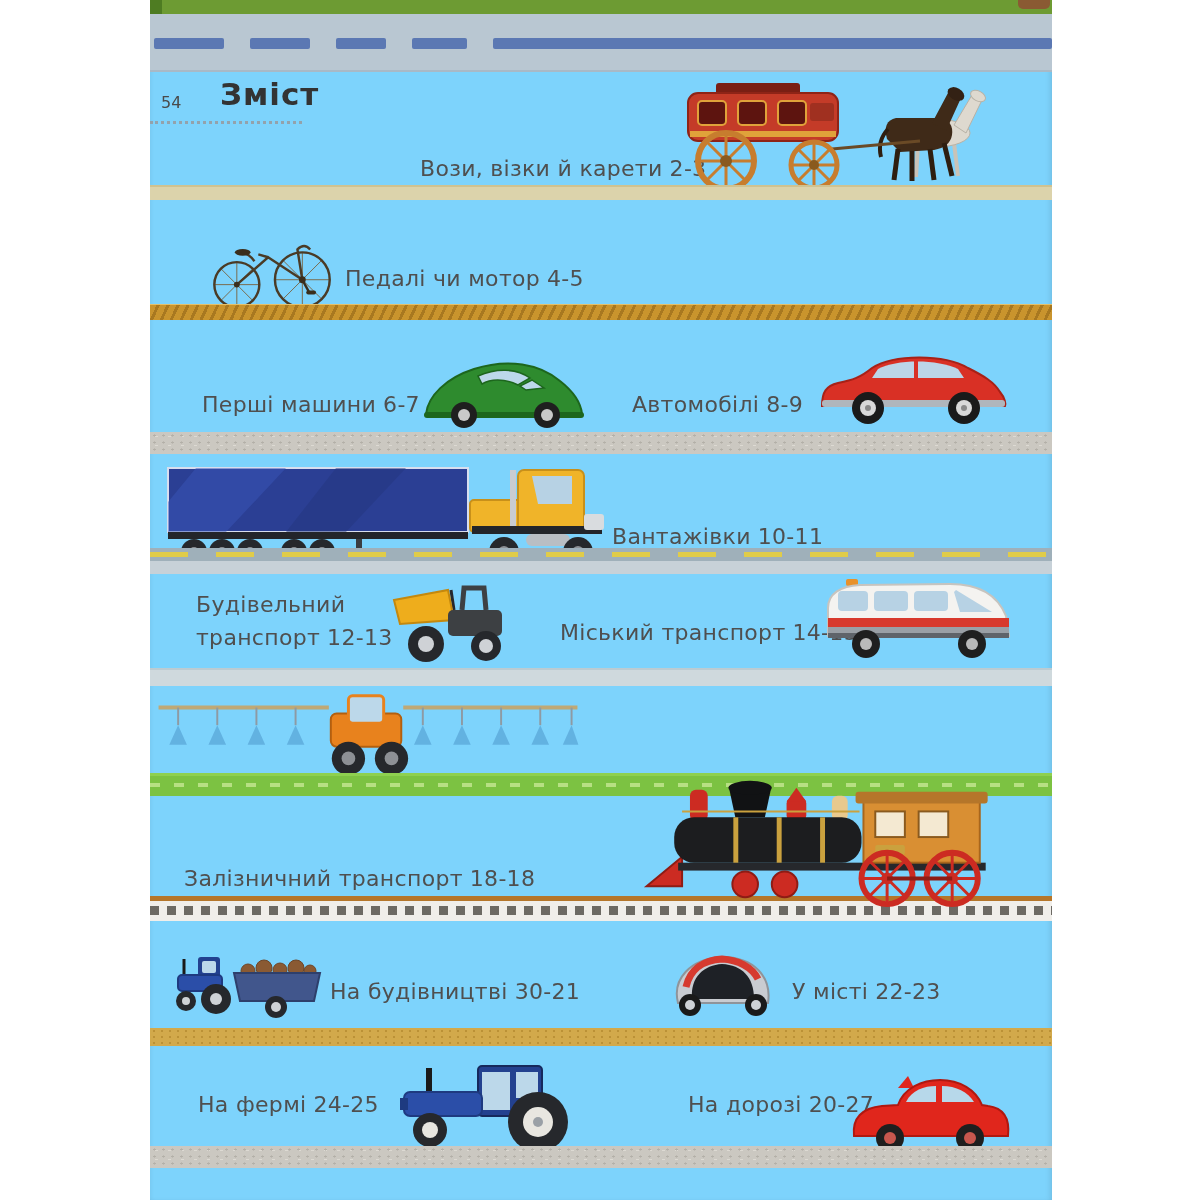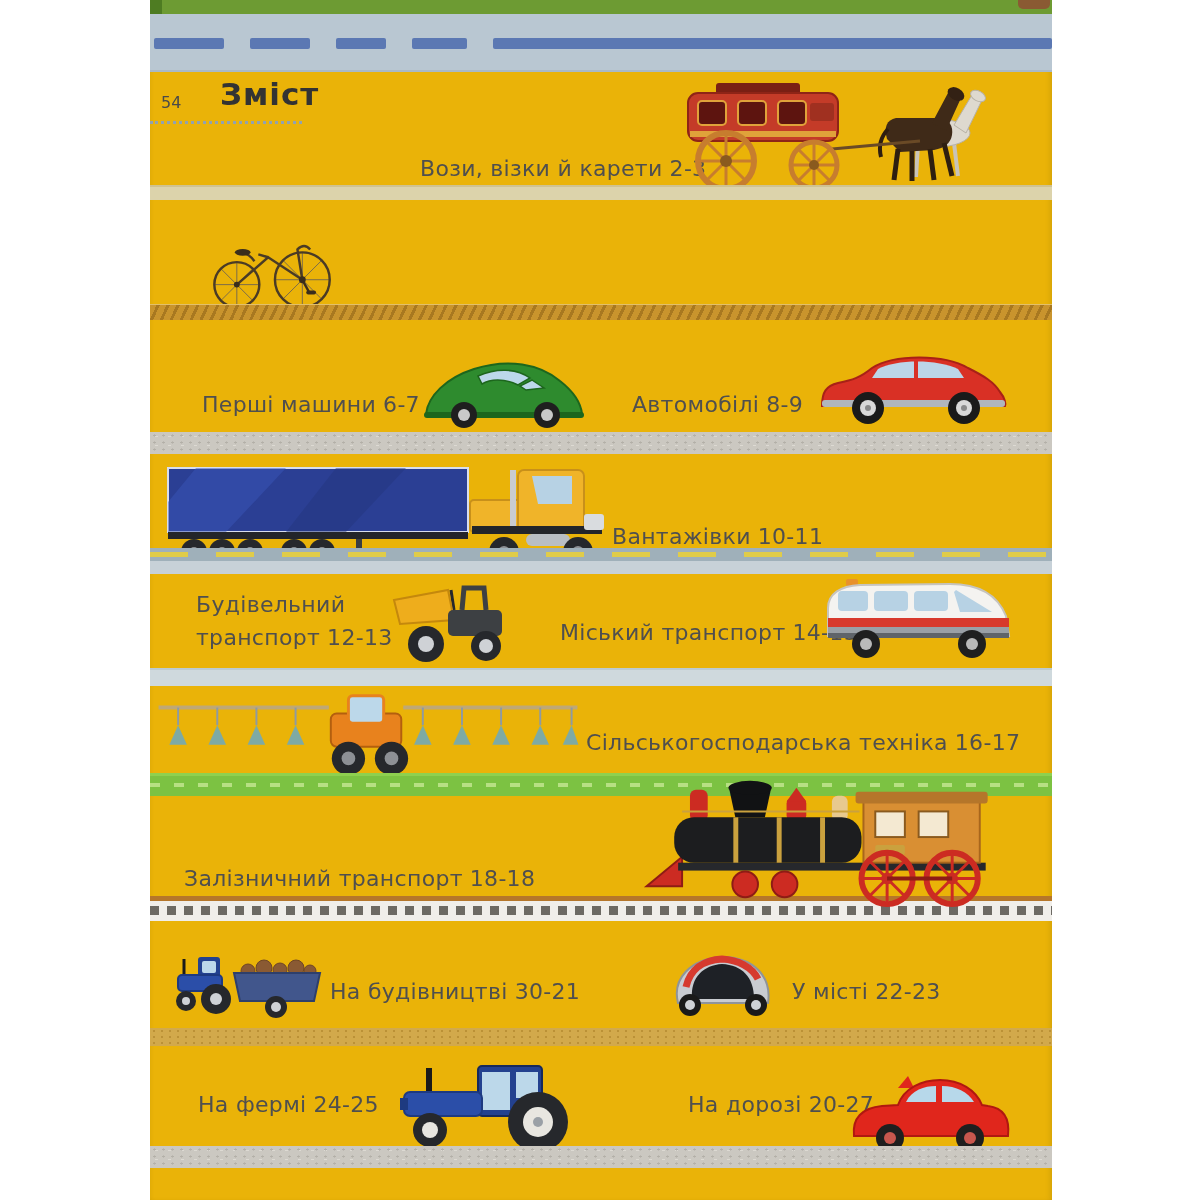--- a/index.html
+++ b/index.html
@@ -3,21 +3,21 @@
 <meta charset="utf-8">
 <style>
   html,body { margin:0; padding:0; }
   body {
     width:1200px; height:1200px; position:relative; overflow:hidden;
     background:#ffffff;
     font-family:"DejaVu Sans", sans-serif;
   }
   .page {
     position:absolute; left:150px; top:0; width:902px; height:1200px;
-    background:#eab308;
+    background:#7dd3fc;
     box-shadow: inset -4px 0 6px -3px rgba(0,0,0,.12), inset 3px 0 5px -3px rgba(0,0,0,.08);
   }
   .sec { position:relative; width:100%; }
   .art { position:absolute; }
   .art svg { display:block; width:100%; height:100%; }
   .entry {
     position:absolute; font-size:22px; color:#4f4f4f; white-space:nowrap;
     letter-spacing:.3px;
   }
   .entry .pg { margin-left:7px; }
@@ -151,20 +151,23 @@
           <path d="M95,57 L90,26 Q97,19 103,26"></path>
           <path d="M46,38 Q40,30 34,30"></path>
         </g>
         <ellipse cx="34" cy="29" rx="8" ry="3.5" fill="#3a2e1c"></ellipse>
         <circle cx="95" cy="57" r="3.5" fill="#3a2e1c"></circle>
         <circle cx="28" cy="62" r="3" fill="#3a2e1c"></circle>
         <line x1="95" y1="57" x2="102" y2="70" stroke="#3a2e1c" stroke-width="2.5"></line>
         <rect x="99" y="68" width="10" height="4" rx="2" fill="#3a2e1c"></rect>
       </svg>
     </div>
+    <div class="entry" style="left:195px; top:66px">
+      <span>Педалі чи мотор</span><span class="pg">4-5</span>
+    </div>
     <div class="ground g-rope"></div>
   </div>
 
   <div class="sec" style="height:134px">
     <div class="entry" style="left:52px; top:72px">
       <span>Перші машини</span><span class="pg">6-7</span>
     </div>
     <div class="art" style="left:270px; top:34px; width:168px; height:76px">
       <svg viewBox="0 0 168 76">
         <path d="M6,60 C8,42 26,24 54,15 C88,4 120,10 140,27 C154,38 161,50 162,60 Z" fill="#2e8b2e" stroke="#1d661d" stroke-width="2"></path>
@@ -304,23 +307,20 @@
             <polygon points="383,58 401,58 392,38"></polygon>
           <polygon points="415,58 431,58 424,38"></polygon>
         </g>
         <rect x="178" y="26" width="72" height="34" rx="6" fill="#e8821d" stroke="#b35f0e" stroke-width="2"></rect>
         <rect x="196" y="8" width="36" height="28" rx="4" fill="#bcd8ea" stroke="#e8821d" stroke-width="3"></rect>
         <circle cx="196" cy="72" r="17" fill="#26282c"></circle>
           <circle cx="196" cy="72" r="7" fill="#8d9095"></circle>
         <circle cx="240" cy="72" r="17" fill="#26282c"></circle>
           <circle cx="240" cy="72" r="7" fill="#8d9095"></circle>
       </svg>
-    </div>
-    <div class="entry" style="left:436px; top:44px">
-      <span>Сільськогосподарська техніка</span><span class="pg">16-17</span>
     </div>
     <div class="ground g-grass">
         <div class="blades"></div>
       </div>
   </div>
 
   <div class="sec" style="height:125px">
     <div class="entry" style="left:34px; top:70px">
       <span>Залізничний транспорт</span><span class="pg">18-18</span>
     </div>

